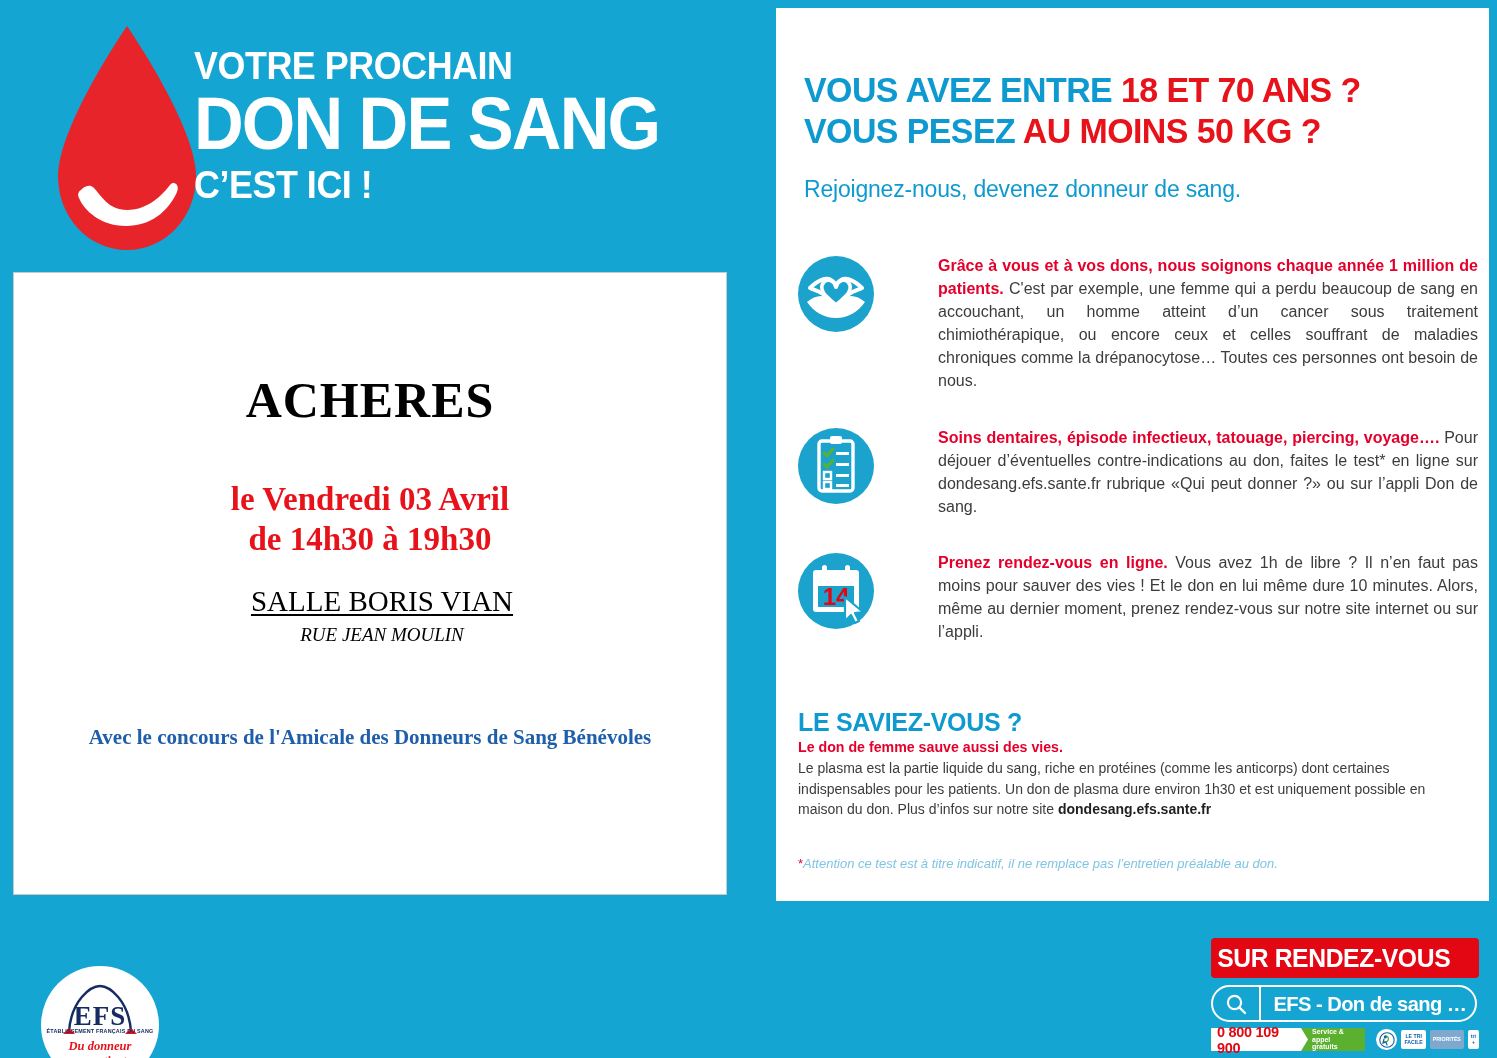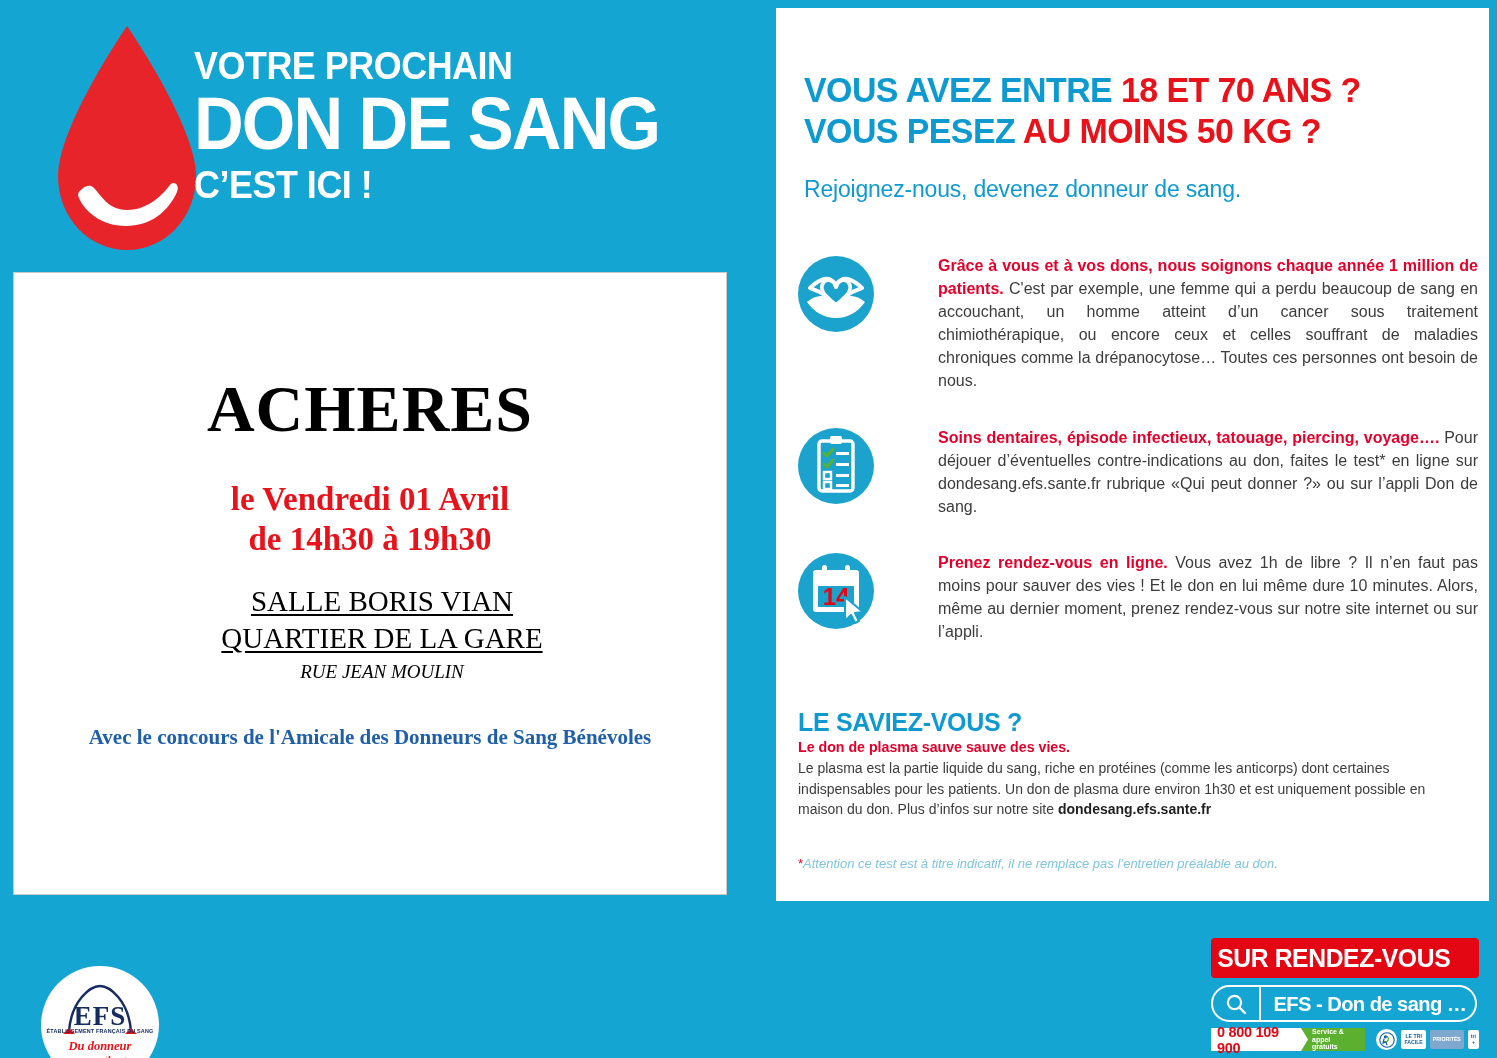--- a/index.html
+++ b/index.html
@@ -83,21 +83,21 @@
     background: #ffffff;
     border: 1px solid #c9c9c9;
     box-sizing: border-box;
   }
   #city-name {
     position: absolute;
     left: 0; top: 98px;
     width: 100%;
     text-align: center;
     font-family: "Liberation Serif", serif;
-    font-size: 66px;
+    font-size: 50px;
     font-weight: bold;
     color: #000000;
     letter-spacing: 1px;
   }
   #date-block {
     position: absolute;
     left: 0; top: 206px;
     width: 100%;
     text-align: center;
     font-family: "Liberation Serif", serif;
@@ -400,26 +400,25 @@
       <div id="title-stack">
         <div class="t-line1">VOTRE PROCHAIN</div>
         <div class="t-line2">DON DE SANG</div>
         <div class="t-line3">C’EST ICI !</div>
       </div>
     </div>
 
     <div id="event-card">
       <div id="city-name">ACHERES</div>
       <div id="date-block">
-        <div>le Vendredi 01 Avril</div>
+        <div>le Vendredi 03 Avril</div>
         <div>de 14h30 à 19h30</div>
       </div>
       <div id="venue-block">
         <div class="venue-line">SALLE BORIS VIAN</div>
-        <div class="venue-line">QUARTIER DE LA GARE</div>
         <div id="street-line">RUE JEAN MOULIN</div>
       </div>
       <div id="assoc-line">Avec le concours de l'Amicale des Donneurs de Sang Bénévoles</div>
     </div>
 
     <div id="efs-logo">
       <svg style="position:absolute;left:0;top:0;" width="118" height="118" viewBox="0 0 118 118">
         <path d="M28 66 C30 34 50 20 59 20 C68 20 88 34 90 66" fill="none" stroke="#152B61" stroke-width="2.4"></path>
         <path d="M22 68 L34 68 L28 62 Z" fill="#E8121A"></path>
         <path d="M84 68 L96 68 L90 62 Z" fill="#E8121A"></path>
@@ -494,21 +493,21 @@
           <path d="M47 44 L47 68 L53 62 L57 70 L61 68 L57 60 L65 59 Z" fill="#ffffff" stroke="#1BA3CE" stroke-width="2.2" stroke-linejoin="round"></path>
         </svg>
       </div>
       <div class="info-text">
         <b>Prenez rendez-vous en ligne.</b><span> Vous avez 1h de libre ? Il n’en faut pas moins pour sauver des vies ! Et le don en lui même dure 10 minutes. Alors, même au dernier moment, prenez rendez-vous sur notre site internet ou sur l’appli.</span>
       </div>
     </div>
 
     <div id="saviez">
       <div id="saviez-title">LE SAVIEZ-VOUS ?</div>
-      <div id="saviez-bold">Le don de plasma sauve sauve des vies.</div>
+      <div id="saviez-bold">Le don de femme sauve aussi des vies.</div>
       <div id="saviez-body">
         <span>Le plasma est la partie liquide du sang, riche en protéines (comme les anticorps) dont certaines indispensables pour les patients. Un don de plasma dure environ 1h30 et est uniquement possible en maison du don. Plus d’infos sur notre site </span><b>dondesang.efs.sante.fr</b>
       </div>
     </div>
 
     <div id="footnote">
       <span class="star">*</span><span>Attention ce test est à titre indicatif, il ne remplace pas l’entretien préalable au don.</span>
     </div>
   </div>
 

